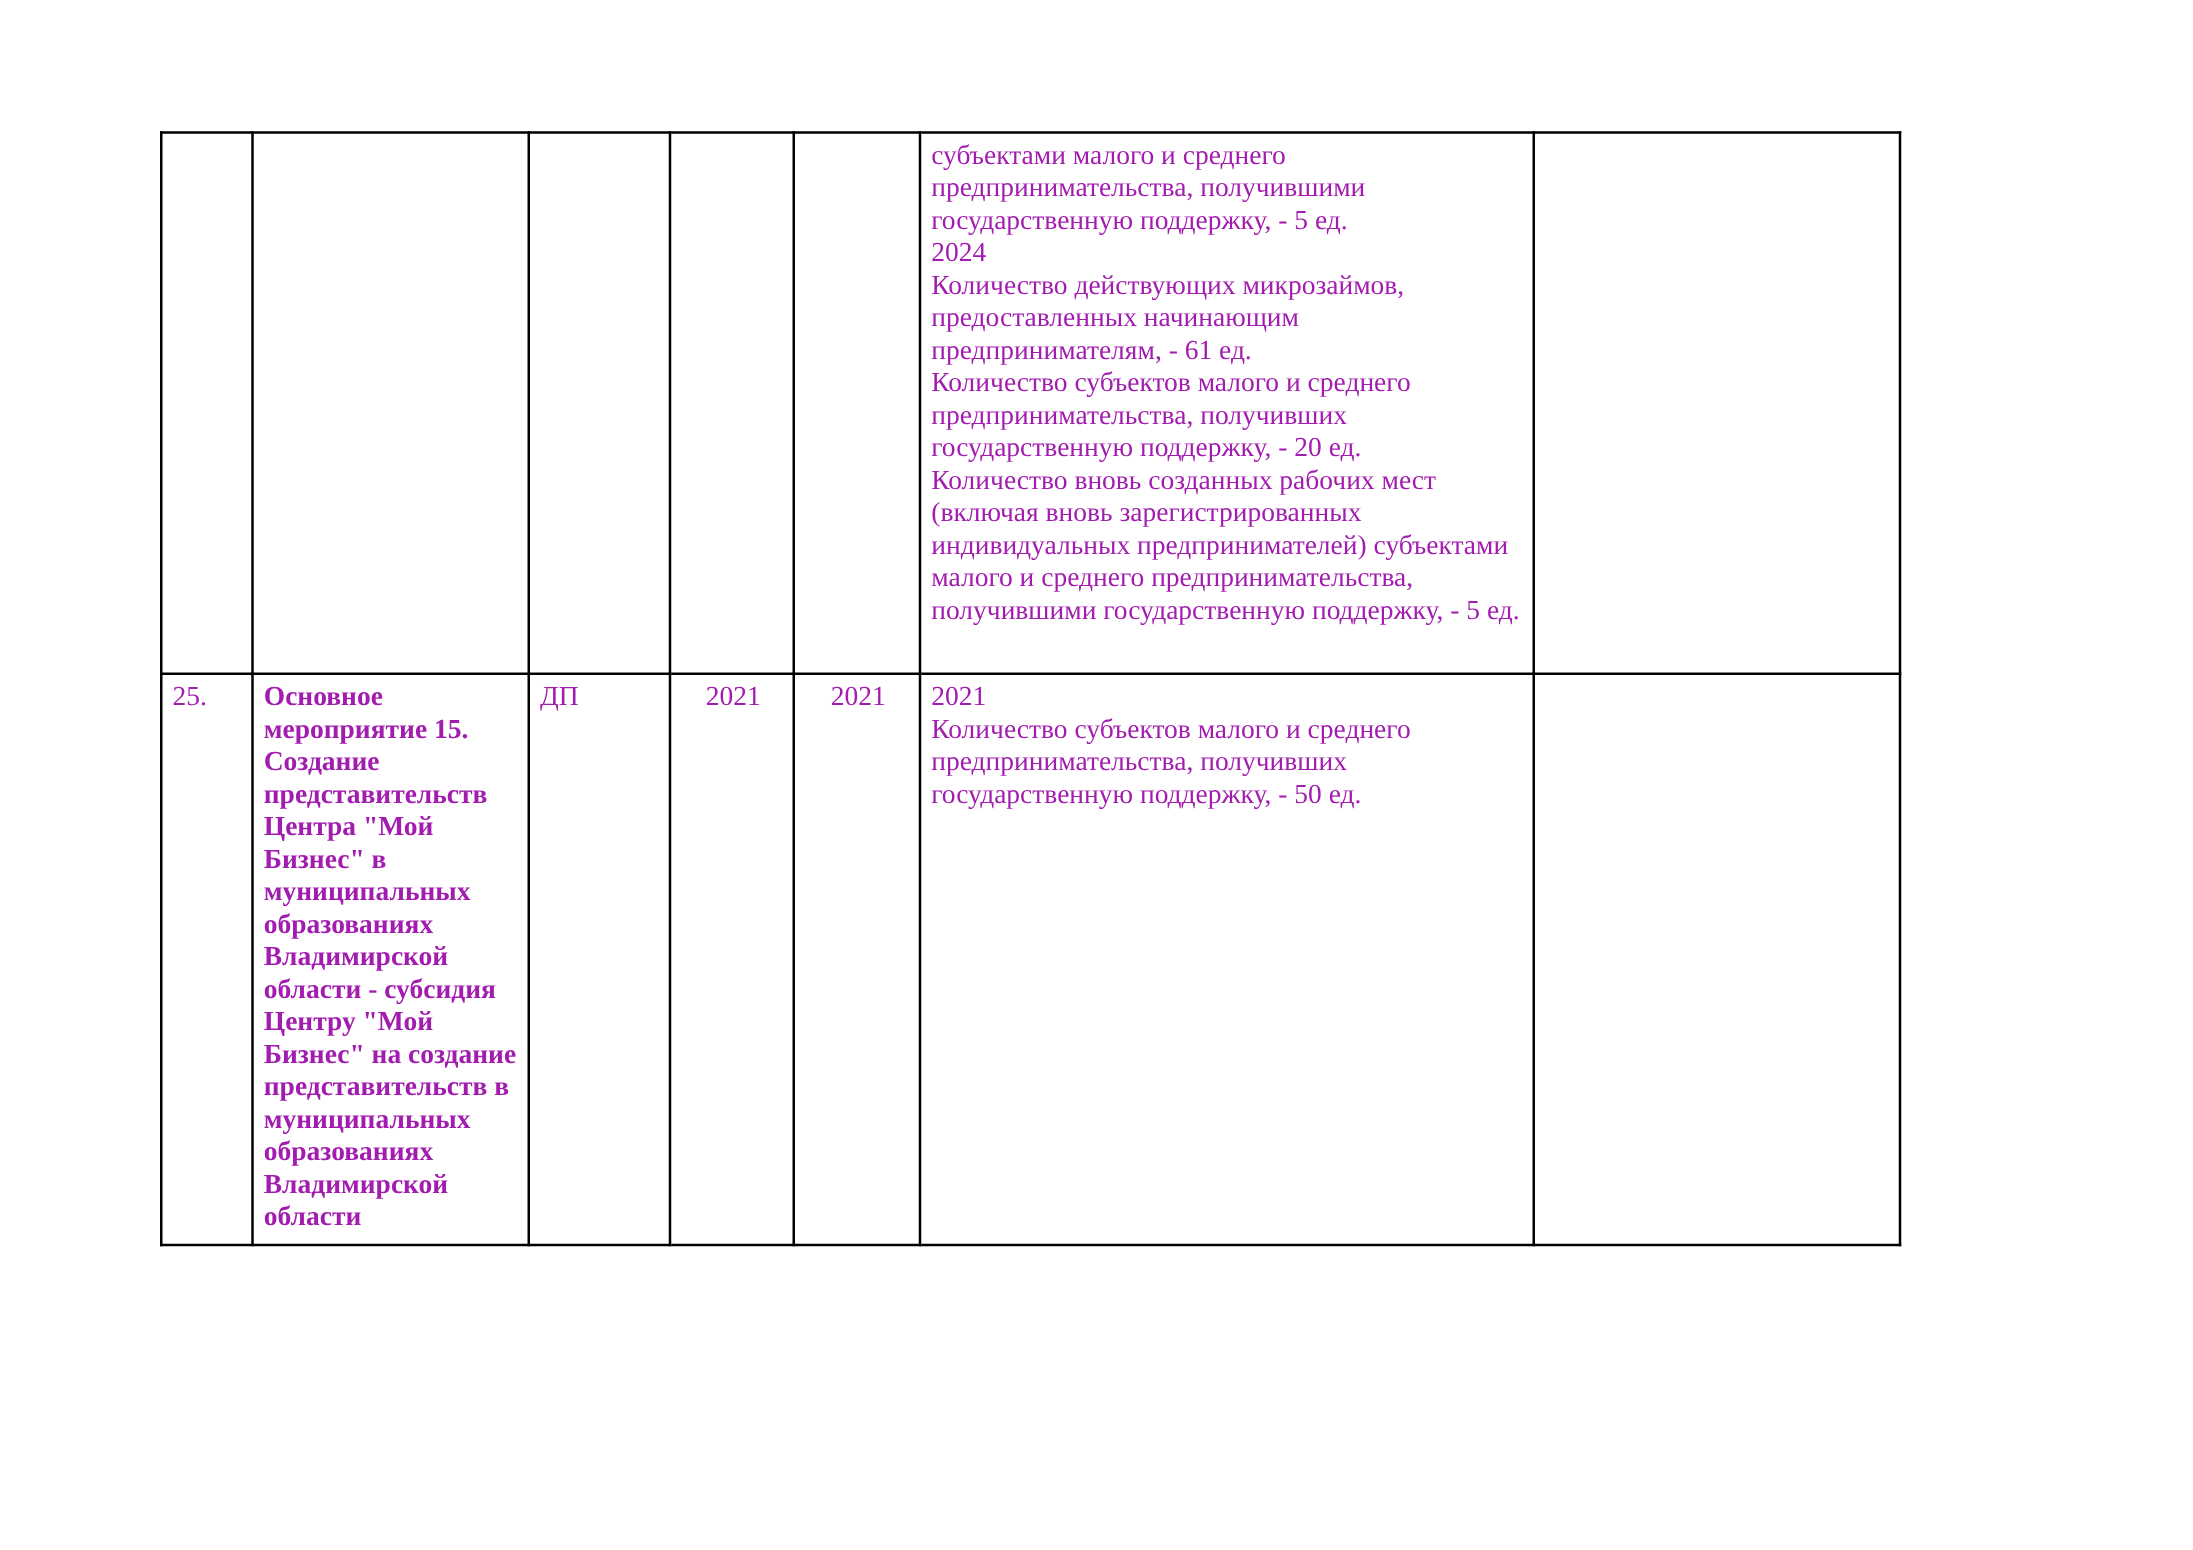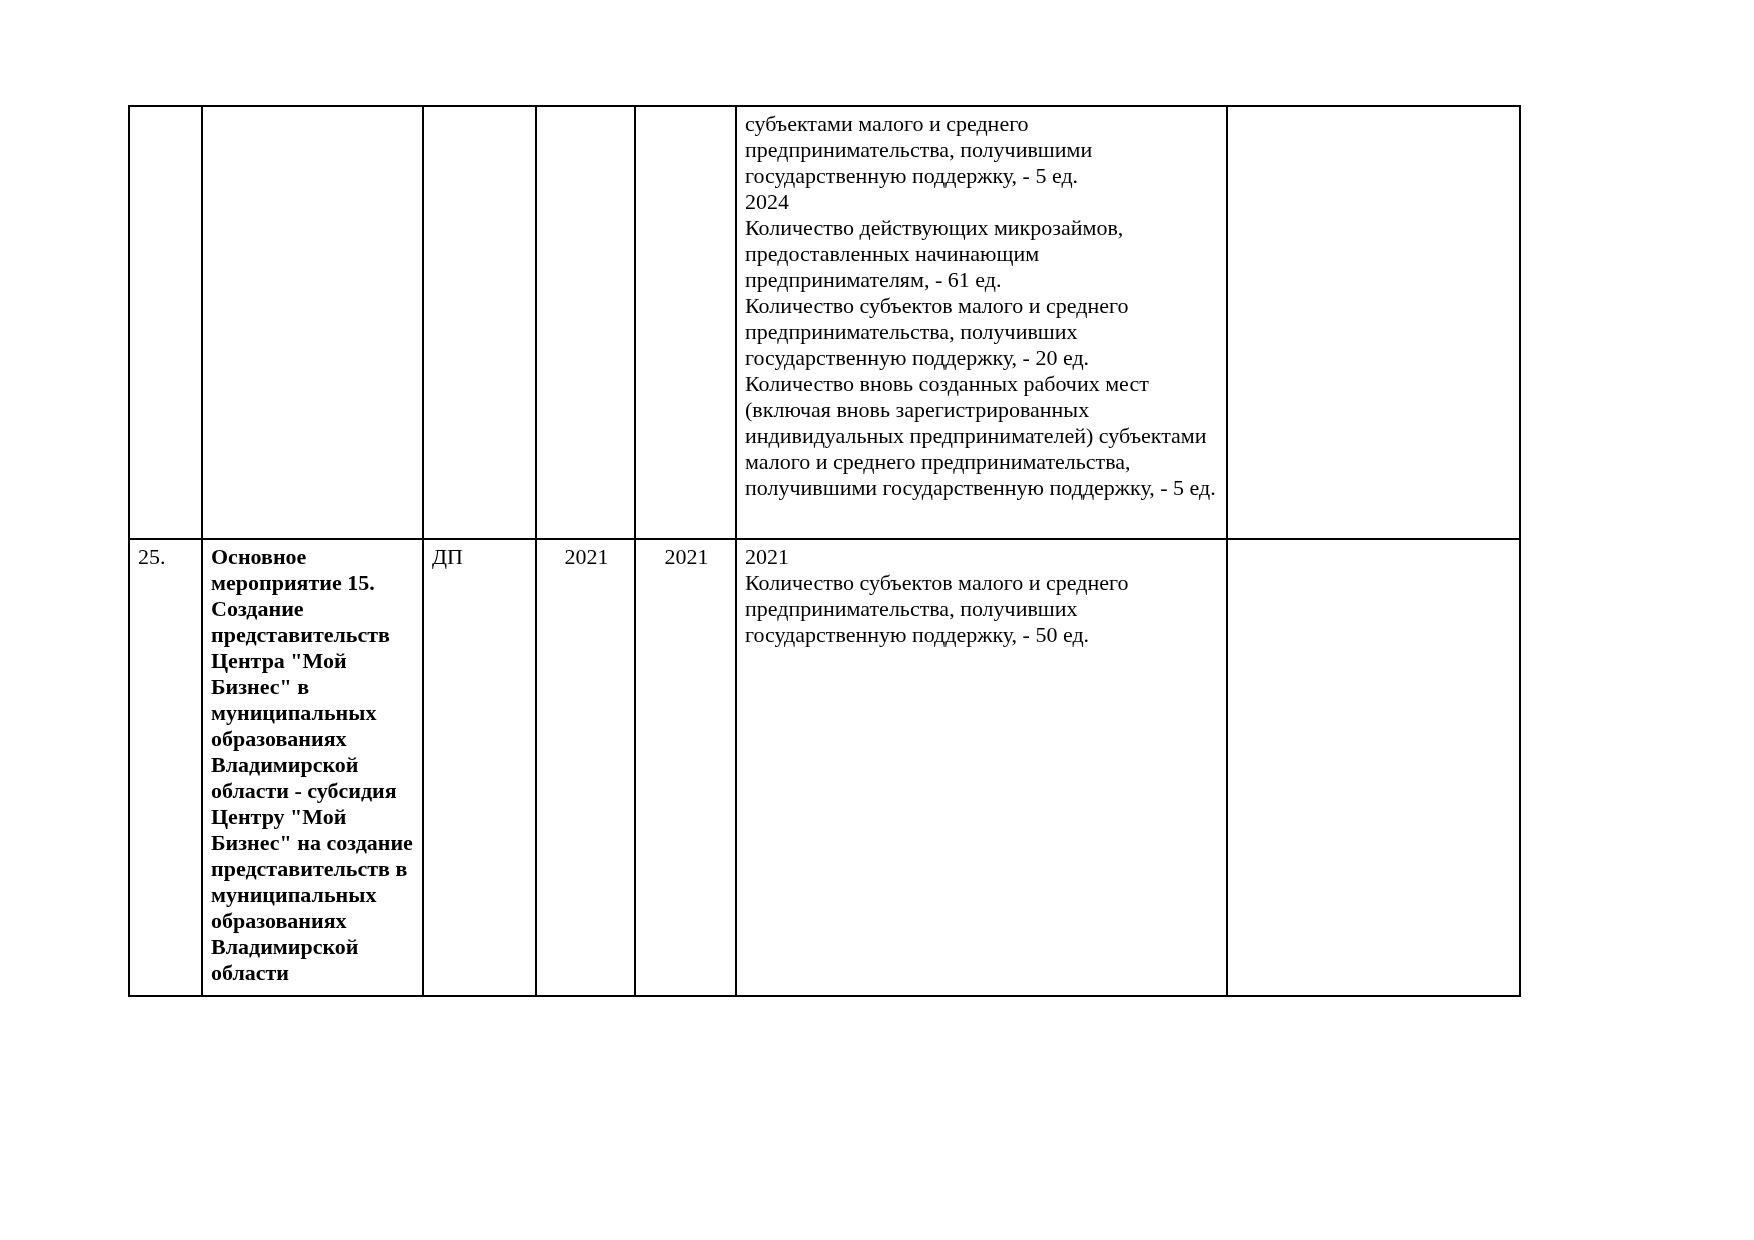--- a/index.html
+++ b/index.html
@@ -22,21 +22,21 @@
     width: 1279px;
     border-collapse: collapse;
     table-layout: fixed;
   }
   table.doc-table td {
     border: 2px solid #000000;
     vertical-align: top;
     padding: 4px 6px 4px 8px;
     font-size: 22px;
     line-height: 26px;
-    color: #000000;
+    color: #a21caf;
     overflow: hidden;
     word-wrap: break-word;
   }
   td.col-num   { width: 57px; margin-top: 48px;  }
   td.col-name  { width: 205px; padding-left: 4px; padding-right: 4px; font-weight: bold; }
   td.col-type  { width: 97px;  }
   td.col-y1    { width: 83px;  text-align: center; }
   td.col-y2    { width: 85px;  text-align: center; }
   td.col-desc  { width: 475px; white-space: pre-line; }
   td.col-note  { width: 277px; }

